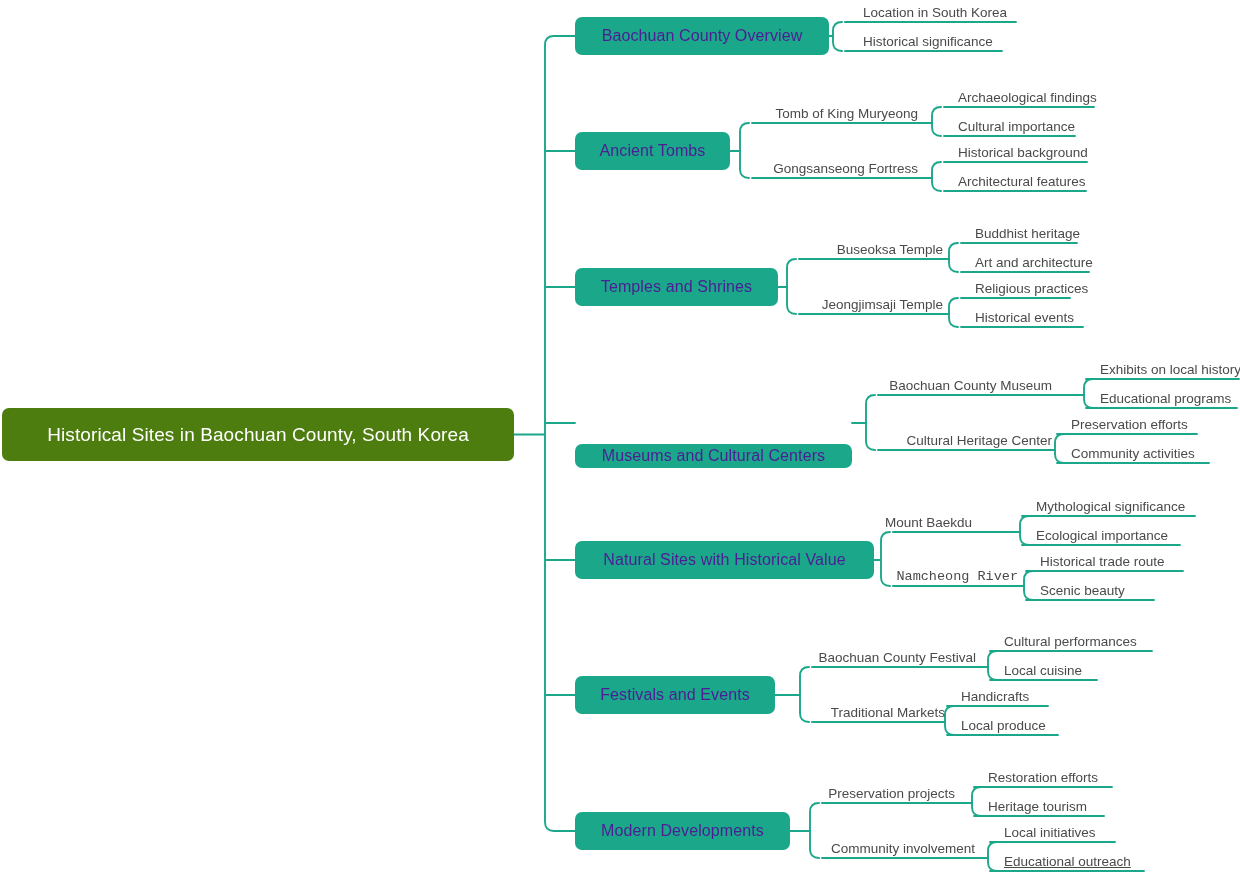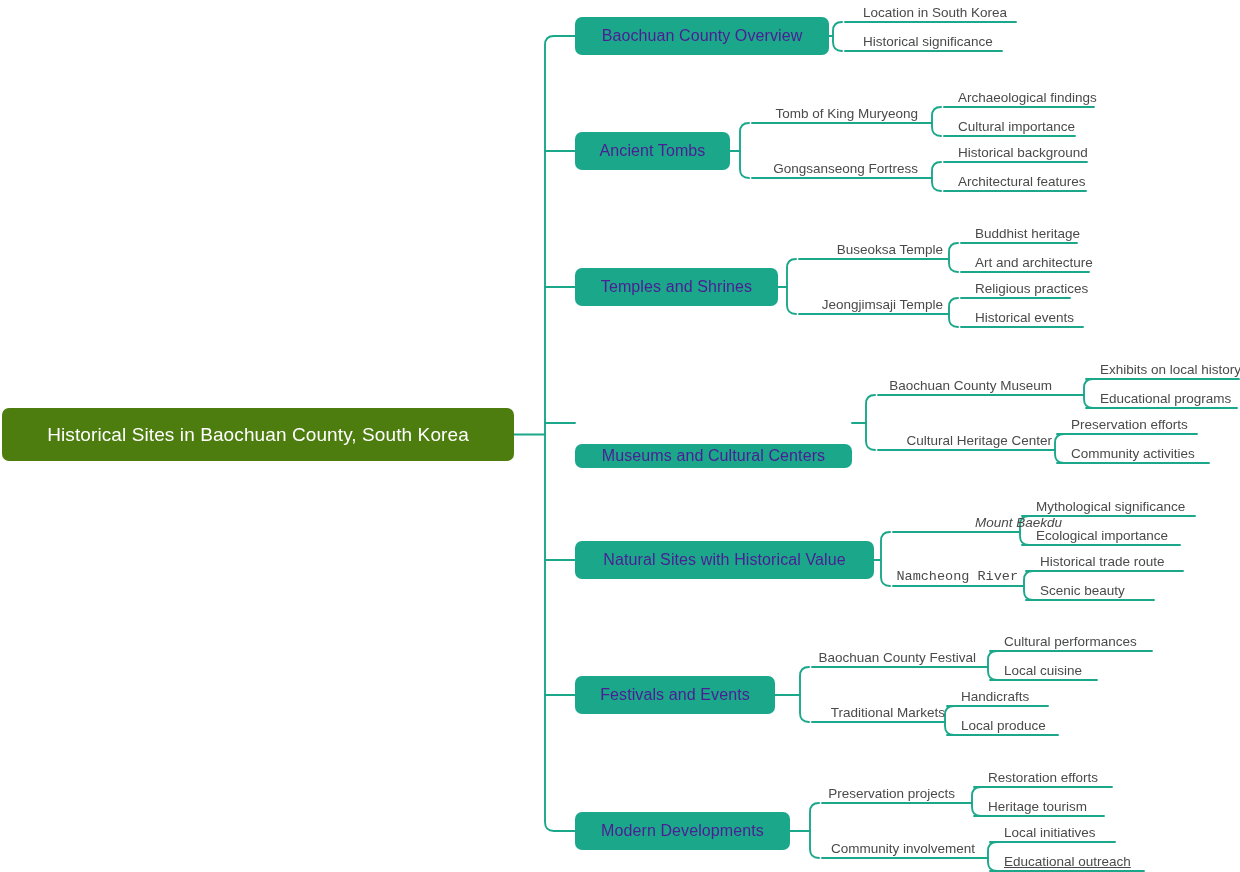--- a/index.html
+++ b/index.html
@@ -167,21 +167,21 @@
       <div class="node node-branch" style="left: 575px; top: 676px; width: 200px; height: 38px;">Festivals and Events</div>
       <div class="node node-branch" style="left: 575px; top: 812px; width: 215px; height: 38px;">Modern Developments</div>
       <div class="node-leaf" style="left: 863px; top: 6px;">Location in South Korea</div>
       <div class="node-leaf" style="left: 863px; top: 35px;">Historical significance</div>
       <div class="node-sub" style="left: 752px; width: 166px; top: 107px;">Tomb of King Muryeong</div>
       <div class="node-sub" style="left: 752px; width: 166px; top: 162px;">Gongsanseong Fortress</div>
       <div class="node-sub" style="left: 799px; width: 144px; top: 243px;">Buseoksa Temple</div>
       <div class="node-sub" style="left: 799px; width: 144px; top: 298px;">Jeongjimsaji Temple</div>
       <div class="node-sub" style="left: 878px; width: 174px; top: 379px;">Baochuan County Museum</div>
       <div class="node-sub" style="left: 878px; width: 174px; top: 434px;">Cultural Heritage Center</div>
-      <div class="node-sub" style="left: 937px; width: 125px; top: 516px; font-style: italic;">Mount Baekdu</div>
+      <div class="node-sub" style="left: 847px; width: 125px; top: 516px;">Mount Baekdu</div>
       <div class="node-sub" style="left: 893px; width: 125px; top: 570px; font-family: Liberation Mono, monospace;">Namcheong River</div>
       <div class="node-sub" style="left: 812px; width: 164px; top: 651px;">Baochuan County Festival</div>
       <div class="node-sub" style="left: 812px; width: 133px; top: 706px;">Traditional Markets</div>
       <div class="node-sub" style="left: 822px; width: 133px; top: 787px;">Preservation projects</div>
       <div class="node-sub" style="left: 822px; width: 153px; top: 842px;">Community involvement</div>
       <div class="node-leaf" style="left: 958px; top: 91px;">Archaeological findings</div>
       <div class="node-leaf" style="left: 958px; top: 120px;">Cultural importance</div>
       <div class="node-leaf" style="left: 958px; top: 146px;">Historical background</div>
       <div class="node-leaf" style="left: 958px; top: 175px;">Architectural features</div>
       <div class="node-leaf" style="left: 975px; top: 227px;">Buddhist heritage</div>

